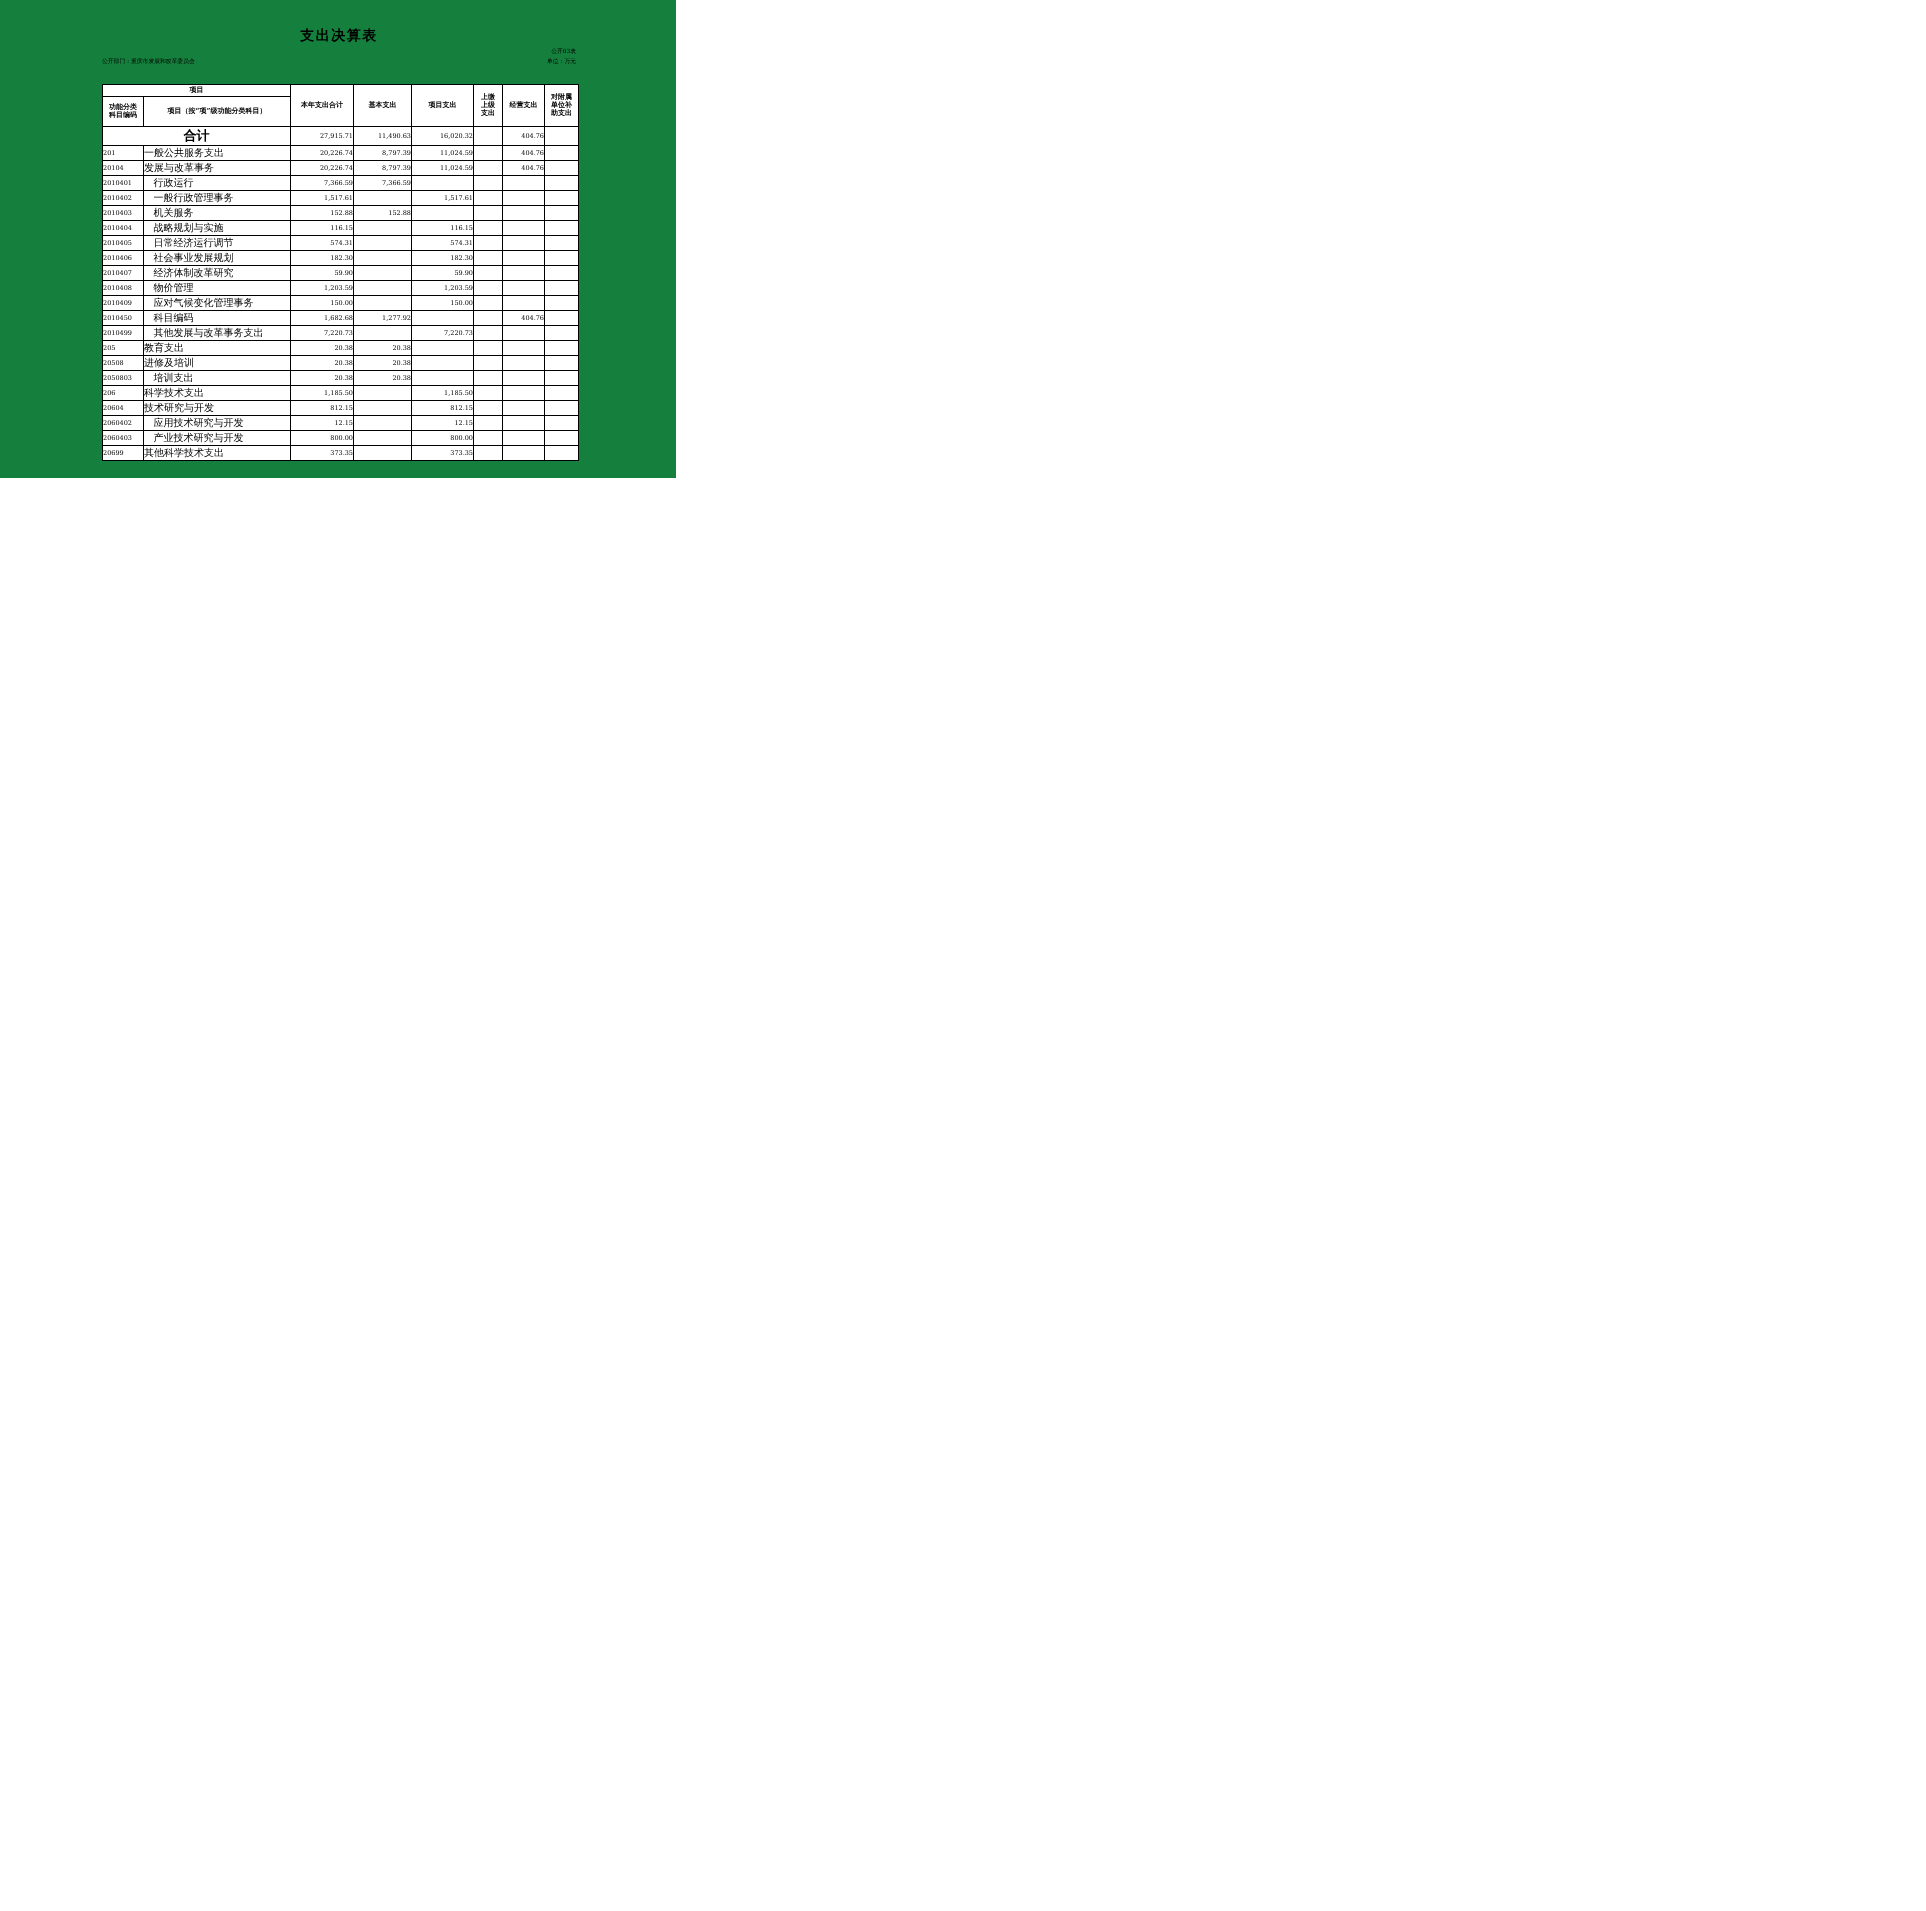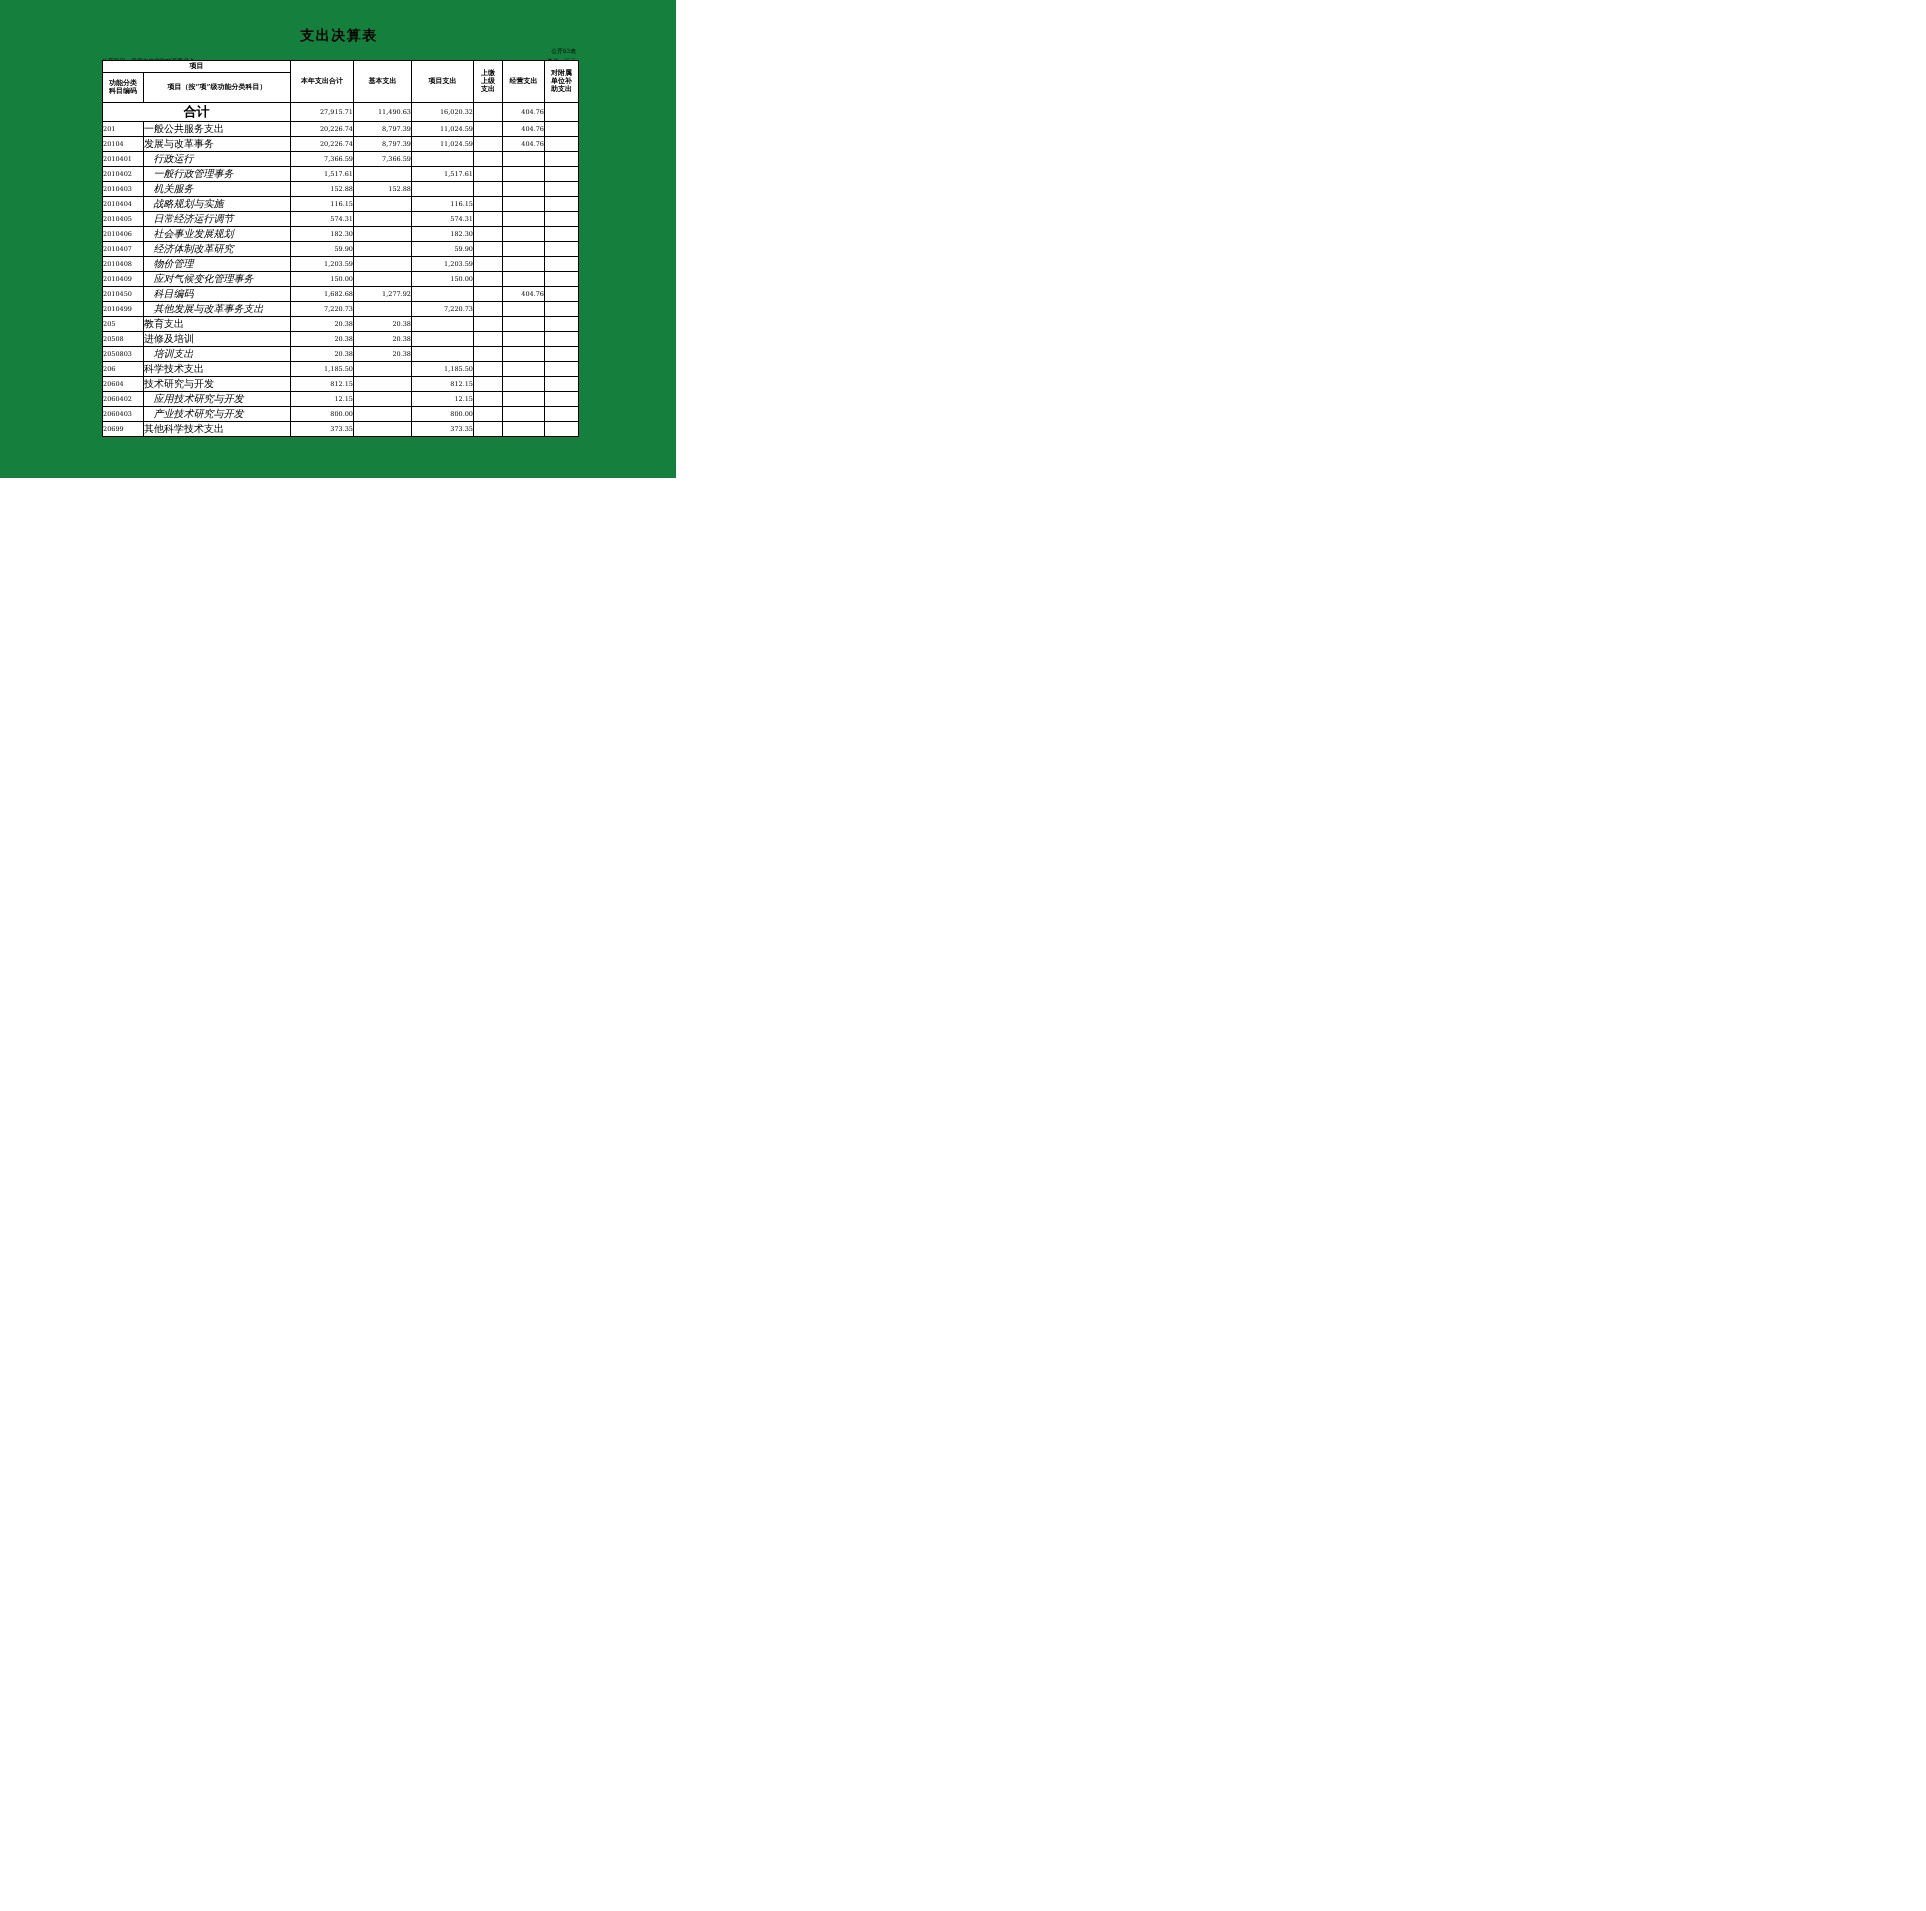--- a/index.html
+++ b/index.html
@@ -42,21 +42,21 @@
     width: 474px;
     display: flex;
     justify-content: space-between;
     align-items: baseline;
     font-size: 5.8px;
   }
 
   table.budget {
     position: absolute;
     left: 102px;
-    top: 60px;
+    top: 84px;
     width: 474px;
     border-collapse: collapse;
     table-layout: fixed;
     border: 1.5px solid #000;
   }
   table.budget th, table.budget td {
     border: 0.8px solid #000;
     border-top-width: 1.2px;
     border-bottom-width: 1.2px;
     padding: 0;
@@ -81,21 +81,21 @@
     text-align: left;
     padding-left: 1.9px;
     white-space: nowrap;
   }
   td.name {
     font-size: 10px;
     text-align: left;
     padding-left: 2.3px;
     white-space: nowrap;
   }
-  td.name.indent { padding-left: 9.6px; font-style: italic; }
+  td.name.indent { padding-left: 9.6px; }
   td.num {
     font-size: 6.5px;
     text-align: right;
     padding-right: 5px;
     white-space: nowrap;
   }
   tr.total-row td.total-label-cell {
     font-weight: bold;
     font-size: 13px;
     text-align: center;

